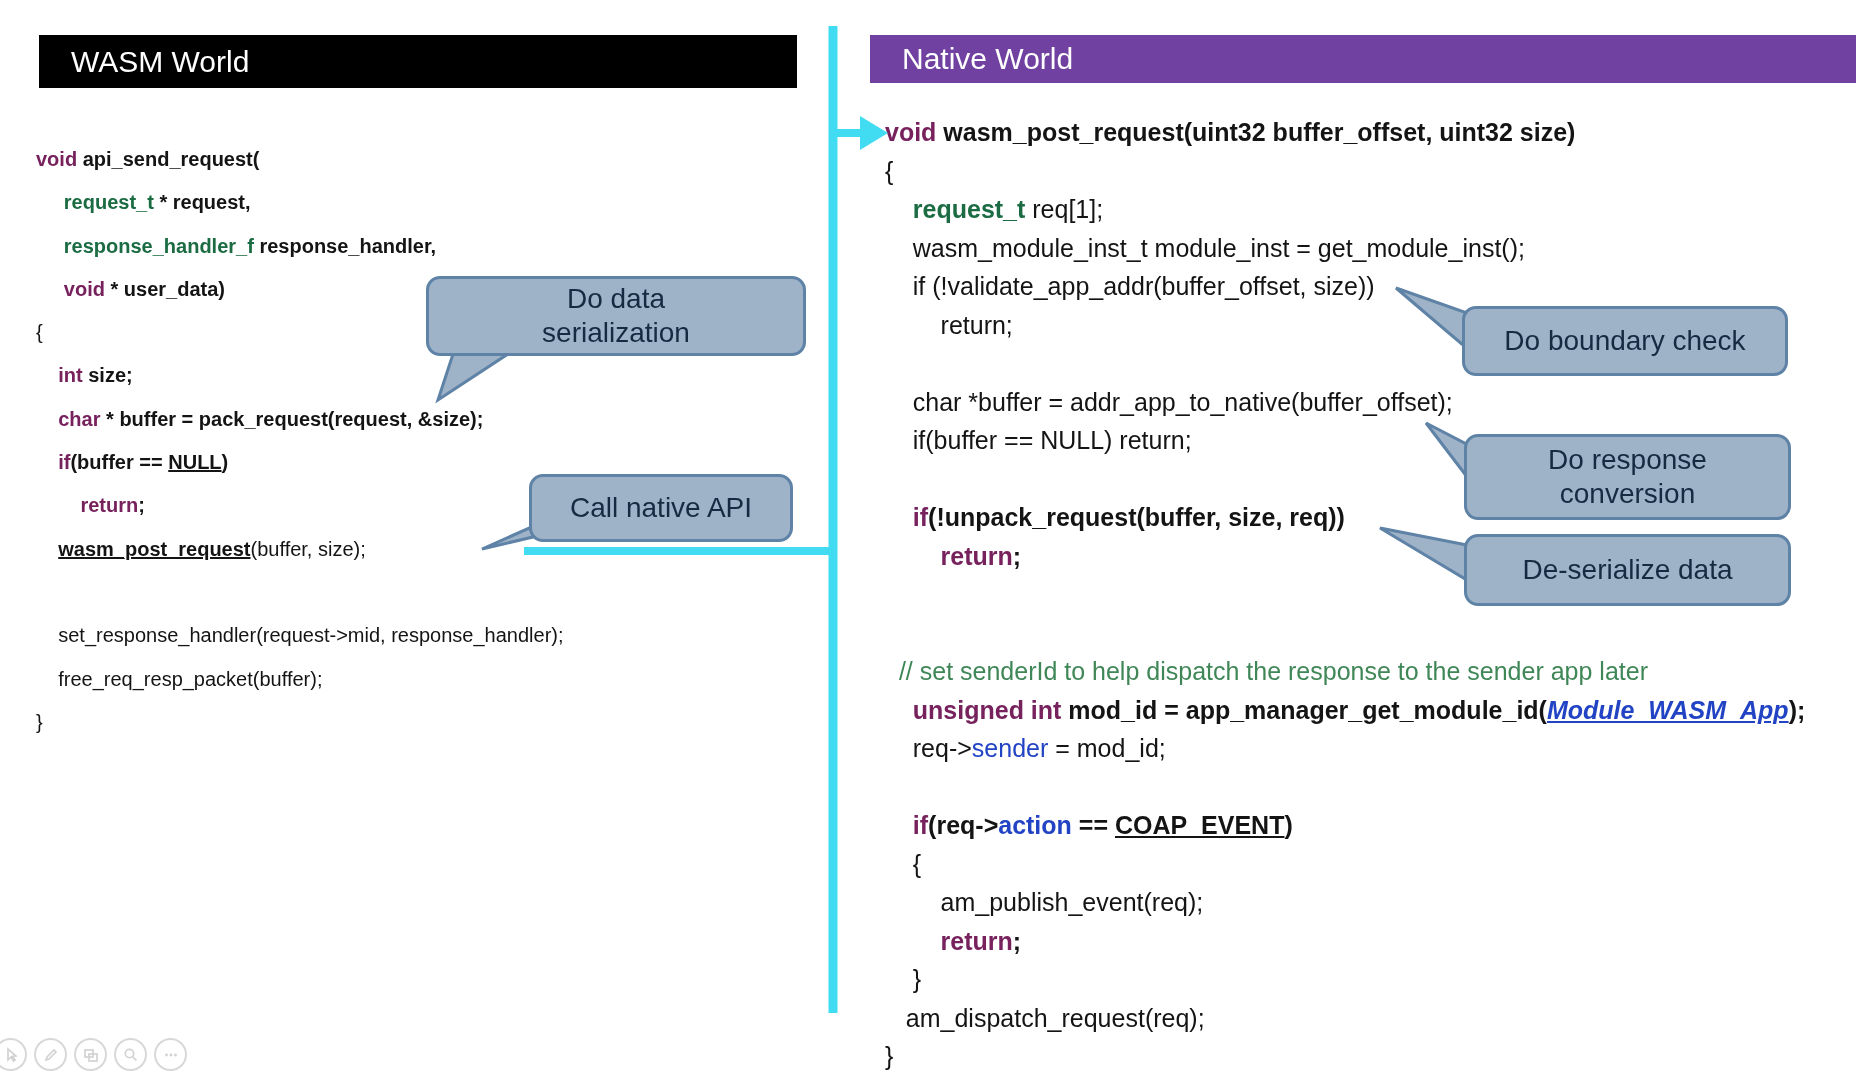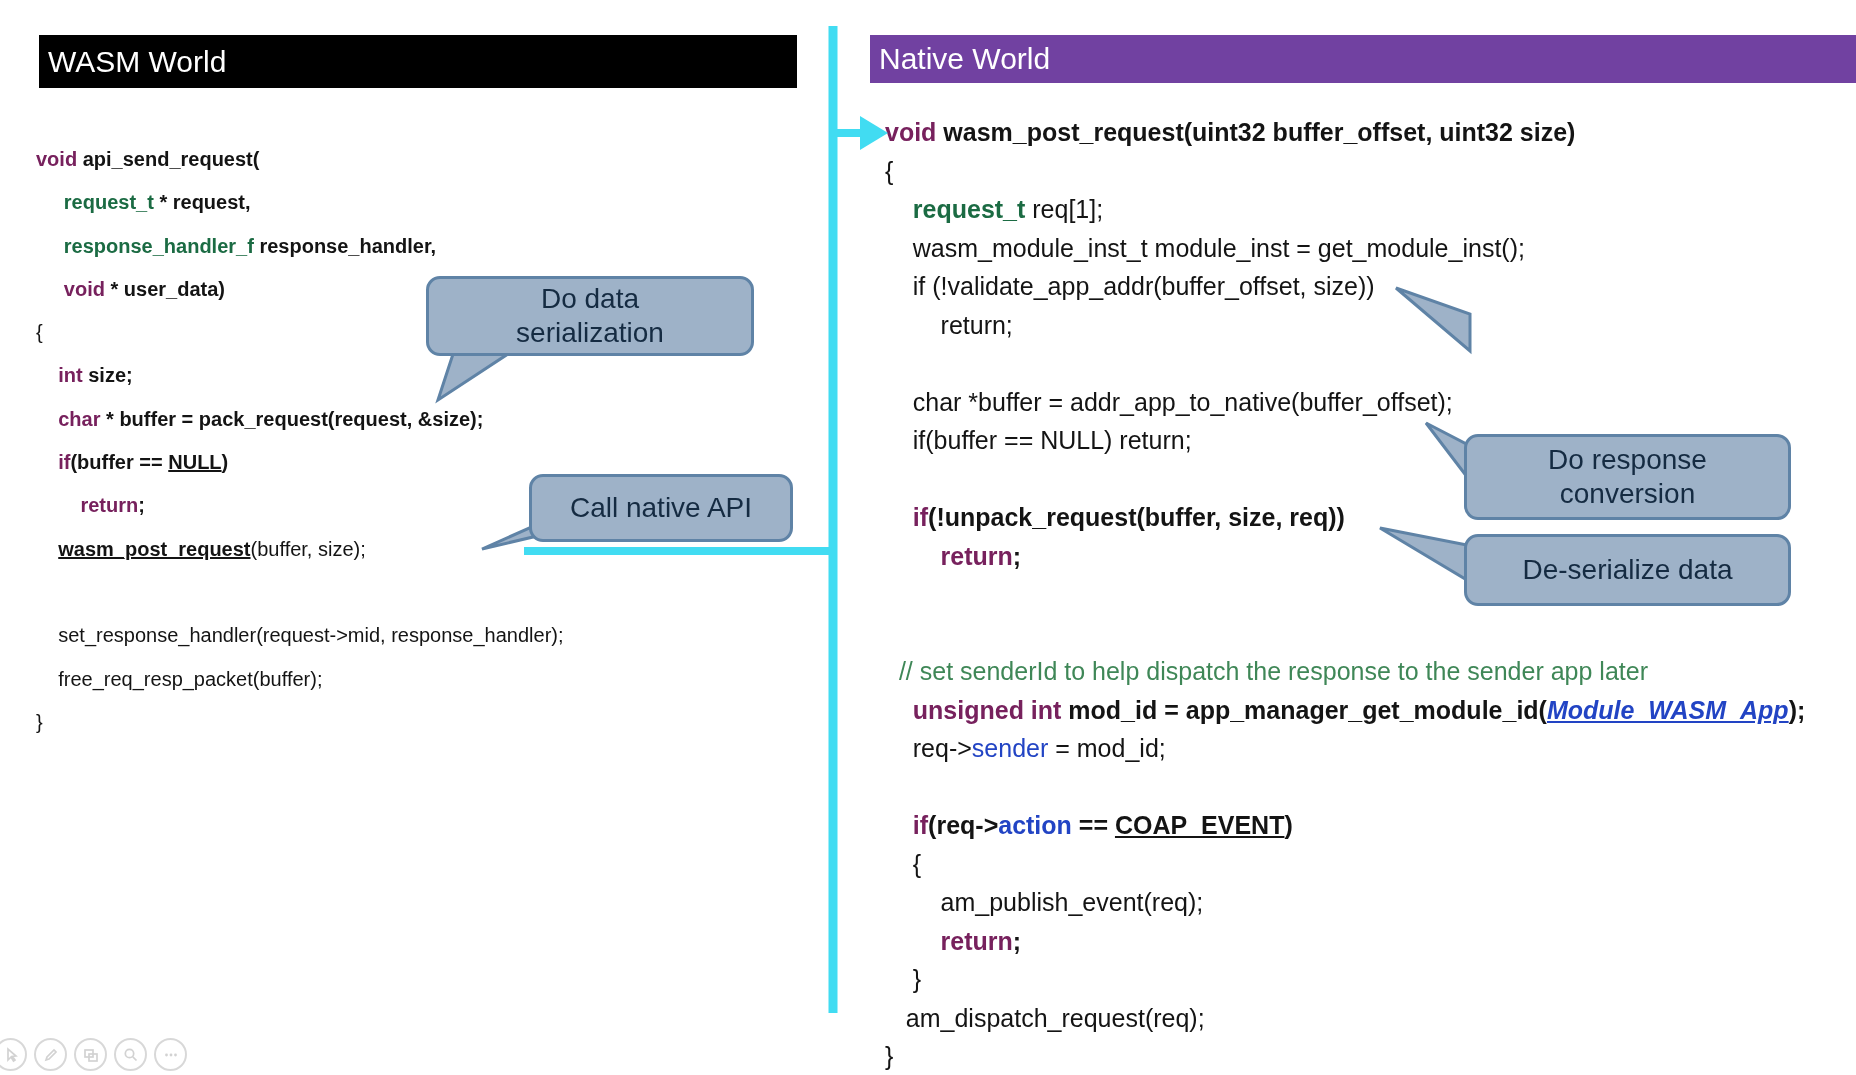--- a/index.html
+++ b/index.html
@@ -13,21 +13,21 @@
     font-family: "Liberation Sans", sans-serif;
   }
 
   
   .hdr {
     position: absolute;
     display: flex;
     align-items: center;
     color: var(--header-text);
     font-size: 30px;
-    padding-left: 9px;
+    padding-left: 32px;
     font-weight: 400;
   }
   #wasm-hdr  { left: 39px;  top: 35px; width: 758px; height: 53px; background: var(--wasm-header-bg); }
   #native-hdr{ left: 870px; top: 35px; width: 1192px; height: 48px; background: var(--native-header-bg); }
 
   
   .code { position: absolute; white-space: pre; color: var(--code-color); z-index: 1; }
   #left-code  { left: 36px;  top: 138px; font-size: 20px; line-height: 43.3px; }
   #right-code { left: 885px; top: 113px; font-size: 25px; line-height: 38.5px; }
   .code-line { min-height: 1em; }
@@ -54,21 +54,21 @@
     display: flex;
     align-items: center;
     justify-content: center;
     text-align: center;
     color: var(--bubble-text);
     font-size: 28px;
     line-height: 1.22;
     z-index: 6;
   }
   .callout .txt { display: inline-block; }
-  #callout-serialization { left: 426px;  top: 276px; width: 328px; height: 80px; }
+  #callout-serialization { left: 426px;  top: 276px; width: 380px; height: 80px; }
   #callout-serialization .txt { max-width: 215px; }
   #callout-call-native   { left: 529px;  top: 457px; width: 264px; height: 68px; margin-top: 17px; }
   #callout-boundary      { left: 1462px; top: 306px; width: 326px; height: 70px; }
   #callout-address       { left: 1464px; top: 434px; width: 327px; height: 86px; }
   #callout-address .txt  { max-width: 245px; }
   #callout-deserialize   { left: 1464px; top: 534px; width: 327px; height: 72px; text-align: center; }
 
   
   .controls {
     position: absolute;
@@ -117,20 +117,23 @@
     <polygon class="tail" points="1474,448 1474,486 1426,423"></polygon>
     <polygon class="tail" points="1472,546 1472,583 1380,528"></polygon>
   </svg>
 
   <div class="callout" id="callout-serialization">
     <span class="txt">Do data serialization</span>
   </div>
   <div class="callout" id="callout-call-native">
     <span class="txt">Call native API</span>
   </div>
+  <div class="callout" id="callout-boundary">
+    <span class="txt">Do boundary check</span>
+  </div>
   <div class="callout" id="callout-address">
     <span class="txt">Do response conversion</span>
   </div>
   <div class="callout" id="callout-deserialize">
     <span class="txt">De-serialize data</span>
   </div>
 
   <div class="controls">
     <div class="ctrl">
       <svg width="18" height="18" viewBox="0 0 18 18">

